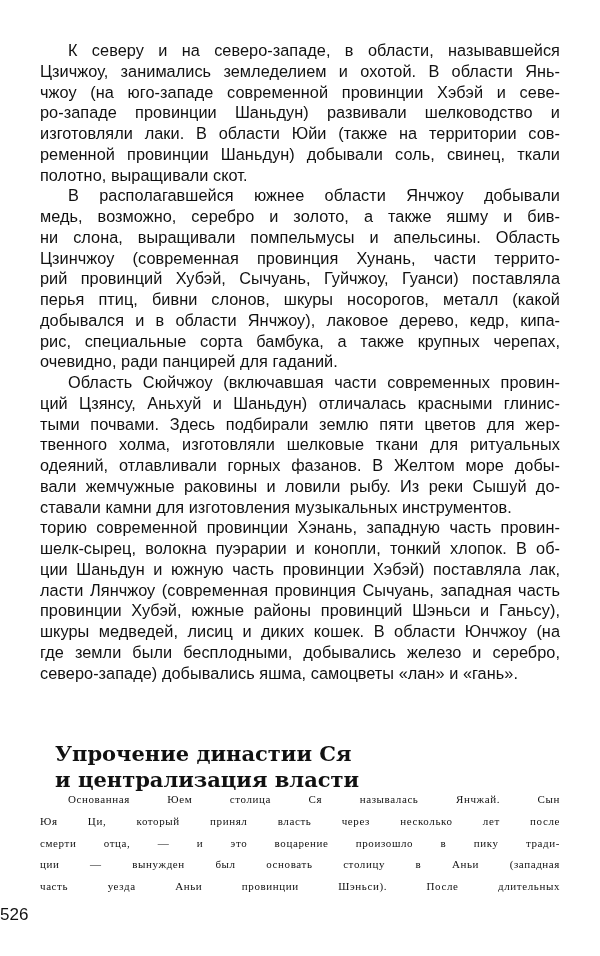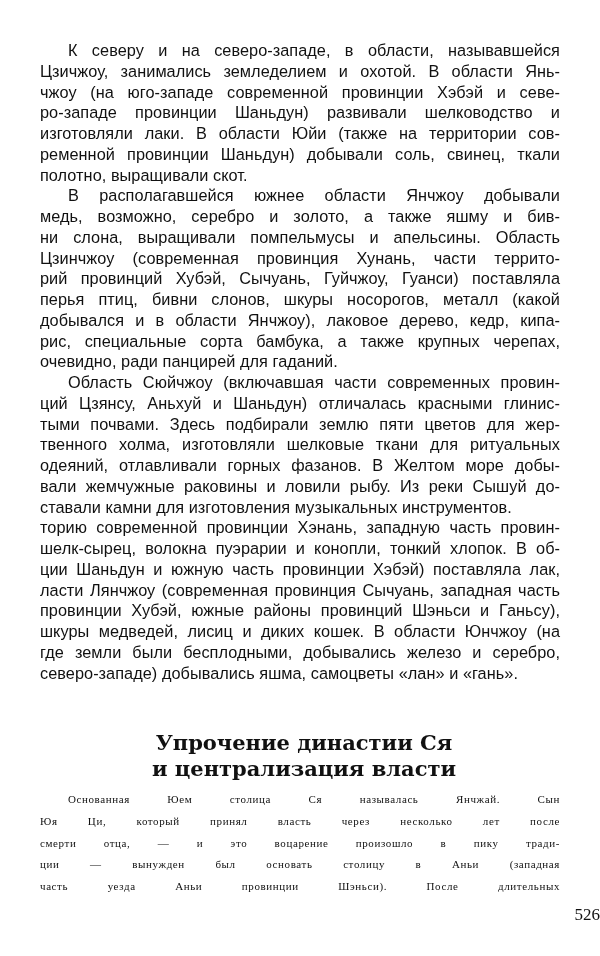--- a/index.html
+++ b/index.html
@@ -14,44 +14,44 @@
     text-indent: 28px;
     hyphens: manual;
     letter-spacing: 0.05px;
   }
   .heading {
     position: absolute; left: 40px; width: 520px; top: 726px;
     font-family: "DejaVu Serif", serif;
     font-weight: bold;
     font-size: 21px;
     line-height: 26px;
-    text-align: center;
-    margin: 4px;
+    text-align: left;
+    margin: 15px;
   }
   .heading span { display: block; }
   .serif {
     position: absolute; left: 40px; top: 789px; width: 520px;
   }
   .serif p {
     font-family: "Liberation Serif", serif;
     font-size: 11px;
     line-height: 21.8px;
     margin: 0;
     text-align: justify;
     text-indent: 28px;
     letter-spacing: 0.6px;
   }
   .line { display: block; text-align: justify; text-align-last: justify; }
   .line.last { text-align-last: left; }
   .indent { padding-left: 28px; }
   .sans p, .serif p { text-indent: 0; }
   .page-number {
     position: absolute; left: 0; width: 600px; top: 905px;
-    text-align: right;
-    font-family: Liberation Serif, serif;
+    text-align: left;
+    font-family: Liberation Sans, sans-serif;
     font-size: 17px;
   }
 </style>
 </head>
 <body>
 
 <div class="page sans">
   <p>
     <span class="line indent">К северу и на северо-западе, в области, называвшейся</span>
     <span class="line">Цзичжоу, занимались земледелием и охотой. В области Янь-</span>

